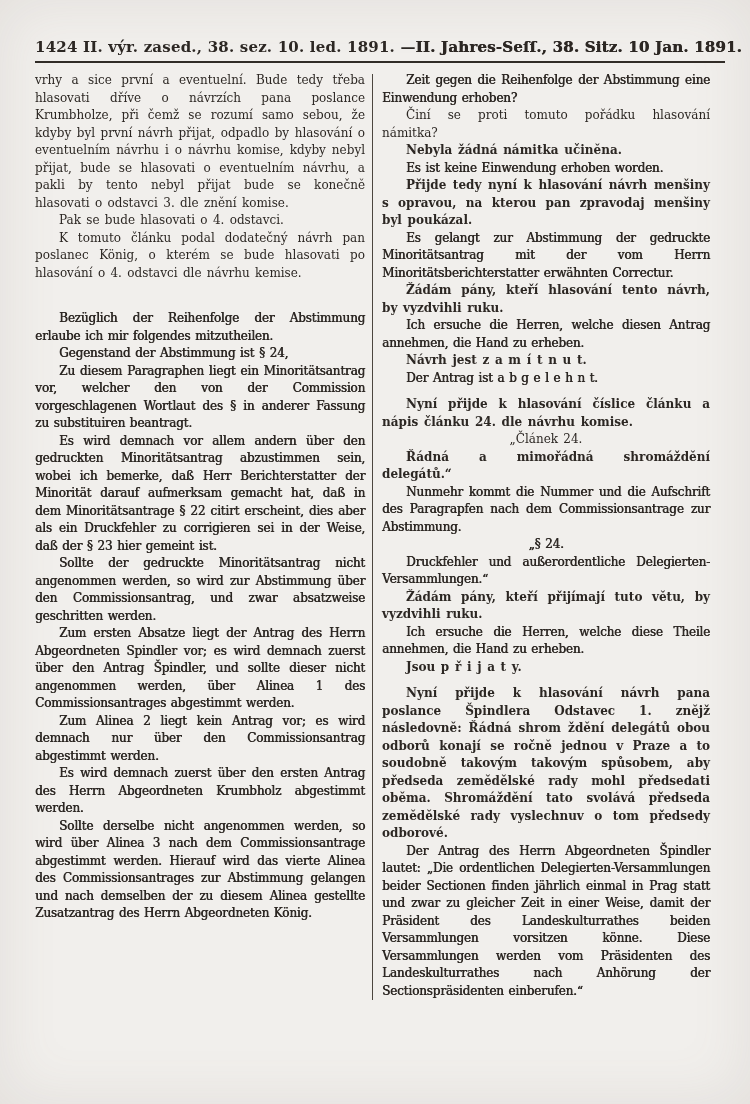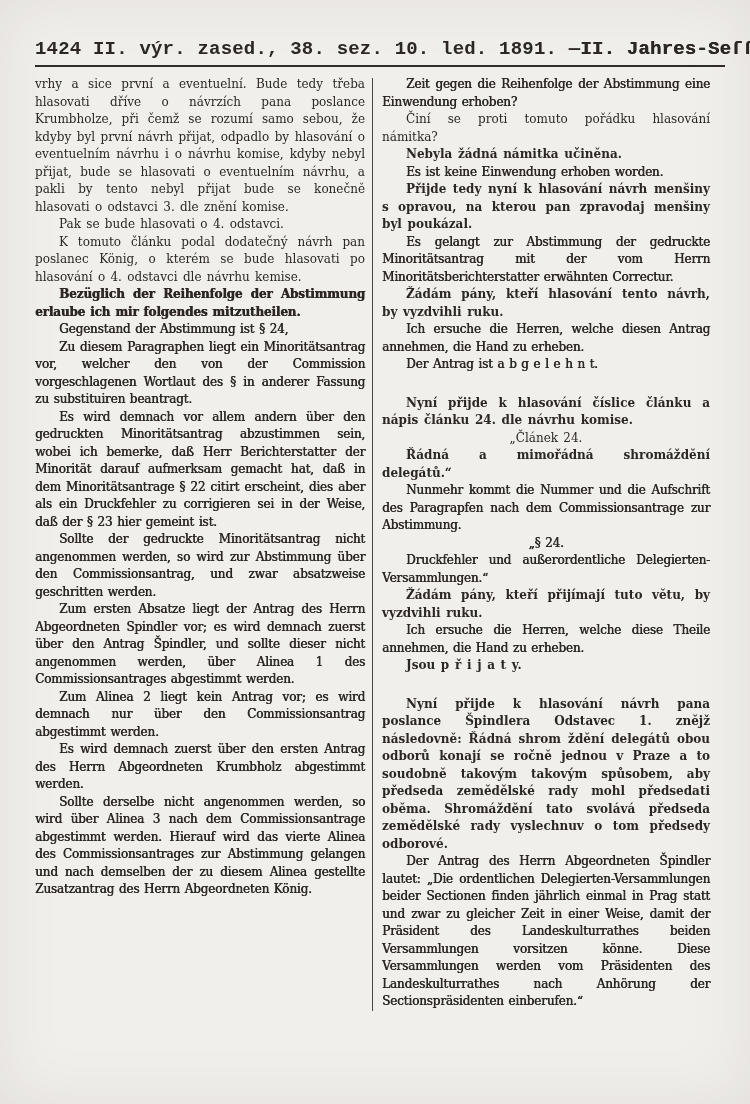--- a/index.html
+++ b/index.html
@@ -17,27 +17,26 @@
     font-family: "DejaVu Serif", "Liberation Serif", serif;
     color: #2c2723;
     overflow: hidden;
     box-sizing: border-box;
     padding: 38px 25px 0 35px;
   }
   .header-line {
     display: flex;
     justify-content: space-between;
     align-items: flex-start;
-    font-size: 19px;
+    font-size: 15px;
     font-weight: bold;
     letter-spacing: 0.2px;
     white-space: nowrap;
     border-bottom: 2px solid #312c27;
     padding: 0 2px 5px 0;
-    font-family: Liberation Mono, monospace;
   }
   .header-right { text-shadow: 0.4px 0 0 currentColor; }
   .columns {
     display: flex;
     margin-top: 9px;
   }
   .col {
     width: 337px;
     box-sizing: border-box;
   }
@@ -60,22 +59,22 @@
   p.bold { font-weight: bold; }
   p.fraktur {
     text-shadow: 0.5px 0 0 currentColor;
     letter-spacing: -0.15px;
     word-spacing: 1px;
   }
   p.center {
     text-align: center;
     text-indent: 0;
   }
-  p.gap    { margin-top: 0; font-weight: bold; }
-  p.gap-lg { margin-top: 21px; }
+  p.gap    { margin-top: 28px; }
+  p.gap-lg { margin-top: 9px; }
 </style>
 </head>
 <body>
 
 <div class="page">
   <div class="header-line">
     <span class="header-left">1424 II. výr. zased., 38. sez. 10. led. 1891. —</span>
     <span class="header-right">II. Jahres-Seſſ., 38. Sitz. 10 Jan. 1891.</span>
   </div>
 
@@ -97,20 +96,21 @@
     <div class="divider"></div>
     <div class="col col-right">
         <p class="para fraktur">Zeit gegen die Reihenfolge der Abstimmung eine Einwendung erhoben?</p>
         <p class="para czech">Činí se proti tomuto pořádku hlasování námitka?</p>
         <p class="para czech bold">Nebyla žádná námitka učiněna.</p>
         <p class="para fraktur">Es ist keine Einwendung erhoben worden.</p>
         <p class="para czech bold">Přijde tedy nyní k hlasování návrh menšiny s opravou, na kterou pan zpravodaj menšiny byl poukázal.</p>
         <p class="para fraktur">Es gelangt zur Abstimmung der gedruckte Minoritätsantrag mit der vom Herrn Minoritätsberichterstatter erwähnten Correctur.</p>
         <p class="para czech bold">Žádám pány, kteří hlasování tento návrh, by vyzdvihli ruku.</p>
         <p class="para fraktur">Ich ersuche die Herren, welche diesen Antrag annehmen, die Hand zu erheben.</p>
+        <p class="para czech bold">Návrh jest z a m í t n u t.</p>
         <p class="para fraktur">Der Antrag ist a b g e l e h n t.</p>
         <p class="para czech bold gap-lg">Nyní přijde k hlasování číslice článku a nápis článku 24. dle návrhu komise.</p>
         <p class="para czech center">„Článek 24.</p>
         <p class="para czech bold">Řádná a mimořádná shromáždění delegátů.“</p>
         <p class="para fraktur">Nunmehr kommt die Nummer und die Aufschrift des Paragrapfen nach dem Commissionsantrage zur Abstimmung.</p>
         <p class="para fraktur center">„§ 24.</p>
         <p class="para fraktur">Druckfehler und außerordentliche Delegierten-Versammlungen.“</p>
         <p class="para czech bold">Žádám pány, kteří přijímají tuto větu, by vyzdvihli ruku.</p>
         <p class="para fraktur">Ich ersuche die Herren, welche diese Theile annehmen, die Hand zu erheben.</p>
         <p class="para czech bold">Jsou p ř i j a t y.</p>

